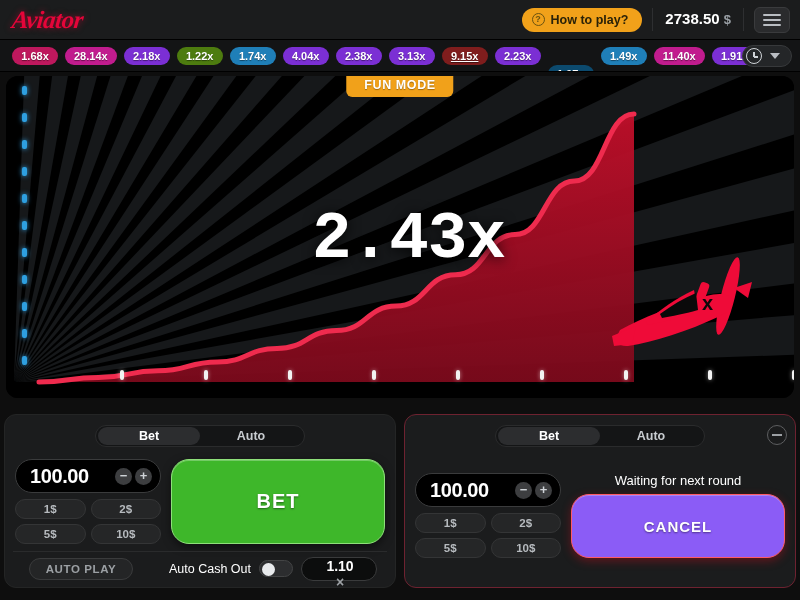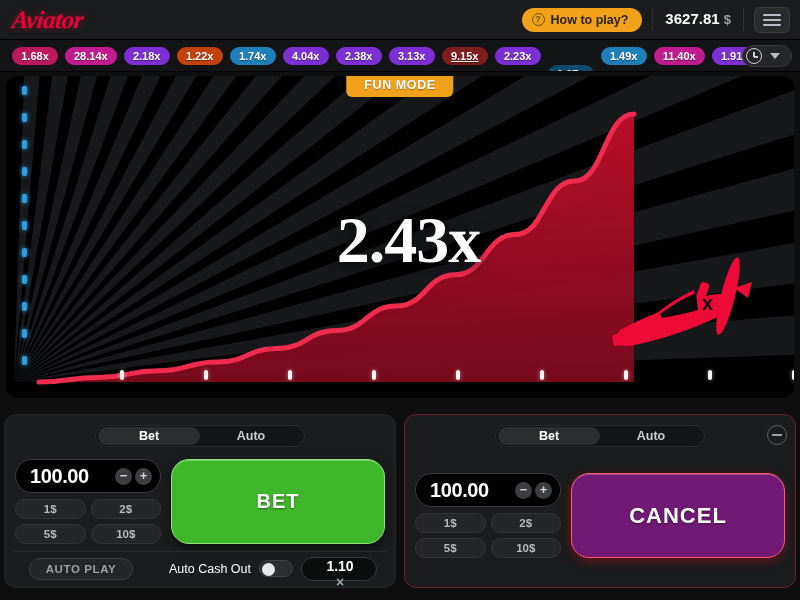--- a/index.html
+++ b/index.html
@@ -118,21 +118,21 @@
     text-shadow: 0 1px 1px rgba(0,0,0,.35);
     z-index: 6;
   }
   .multiplier {
     position: absolute; left: 17px; right: 0; top: 126px;
     text-align: center;
     font-size: 66px; font-weight: bold; color: #fff;
     letter-spacing: -1px;
     text-shadow: 0 2px 14px rgba(0,0,0,.85);
     z-index: 5;
-    font-family: Liberation Serif, serif;
+    font-family: Liberation Mono, monospace;
   }
   .y-axis { position: absolute; left: 14px; top: 0; bottom: 0; width: 10px; z-index: 4; }
   .y-dot {
     position: absolute; left: 2px; width: 5px; height: 9px; border-radius: 2px;
     background: #2e9fe0; box-shadow: 0 0 5px #2e9fe0;
   }
   .x-axis { position: absolute; left: 0; right: 0; bottom: 16px; height: 12px; z-index: 4; }
   .x-dot {
     position: absolute; top: 0; width: 4px; height: 10px; border-radius: 2px;
     background: #f2f2f2; box-shadow: 0 0 4px rgba(255,255,255,.5);
@@ -205,25 +205,25 @@
     text-shadow: 0 1px 2px rgba(0,0,0,.45);
     cursor: pointer;
   }
   .wait-txt {
     text-align: center; color: #fff; font-size: 13px;
     margin-bottom: 6px; white-space: nowrap;
   }
   .cancel-btn {
     flex: 1 1 auto; min-height: 54px;
     border-radius: 18px;
-    background: #701a75;
+    background: #8b5cf6;
     border: 1px solid #ff5a66;
     box-shadow: inset 0 1px 0 rgba(255,255,255,.25), 0 3px 10px rgba(232,15,32,.35);
     display: flex; align-items: center; justify-content: center;
-    color: #fff; font-size: 22px; font-weight: bold; letter-spacing: 1px;
+    color: #fff; font-size: 15px; font-weight: bold; letter-spacing: 1px;
     text-shadow: 0 1px 2px rgba(0,0,0,.45);
     cursor: pointer;
   }
 
   .footer-row {
     position: absolute; left: 8px; right: 8px; bottom: 6px;
     height: 30px;
     border-top: 1px solid #2a2b2c;
     display: flex; align-items: center; padding-top: 4px;
   }
@@ -268,37 +268,37 @@
 <div id="app">
 
   <div class="header">
     <div class="logo">Aviator</div>
     <div class="header-right">
       <div class="howtoplay">
         <span class="q-icon">?</span>
         <span>How to play?</span>
       </div>
       <div class="balance">
-        <span>3627.81</span>
+        <span>2738.50</span>
         <span class="cur">$</span>
       </div>
       <div class="burger">
         <i></i>
         <i></i>
         <i></i>
       </div>
     </div>
   </div>
 
   <div class="history-bar">
     <div id="chips-host" style="display:flex;align-items:center;">
         <div class="chip" style="background: #be185d;">1.68x</div>
         <div class="chip" style="background: rgb(193, 28, 142);">28.14x</div>
         <div class="chip" style="background: rgb(123, 47, 212);">2.18x</div>
-        <div class="chip" style="background: #c2410c;">1.22x</div>
+        <div class="chip" style="background: #4d7c0f;">1.22x</div>
         <div class="chip" style="background: rgb(31, 127, 184);">1.74x</div>
         <div class="chip" style="background: rgb(123, 47, 212);">4.04x</div>
         <div class="chip" style="background: rgb(123, 47, 212);">2.38x</div>
         <div class="chip" style="background: rgb(123, 47, 212);">3.13x</div>
         <div class="chip" style="background: #7f1d1d; text-decoration: underline;">9.15x</div>
         <div class="chip" style="background: rgb(123, 47, 212);">2.23x</div>
         <div class="chip" style="background: #0c4a6e; margin-top: 36px;">1.07x</div>
         <div class="chip" style="background: rgb(31, 127, 184);">1.49x</div>
         <div class="chip" style="background: rgb(193, 28, 142);">11.40x</div>
         <div class="chip" style="background: rgb(123, 47, 212);">1.91x</div>
@@ -447,18 +447,19 @@
             </span>
           </div>
           <div class="quick">
             <div>1$</div>
             <div>2$</div>
             <div>5$</div>
             <div>10$</div>
           </div>
         </div>
         <div class="action-col">
+          <div class="wait-txt">Waiting for next round</div>
           <div class="cancel-btn">CANCEL</div>
         </div>
       </div>
     </div>
   </div>
 </div>
 
 </body></html>

